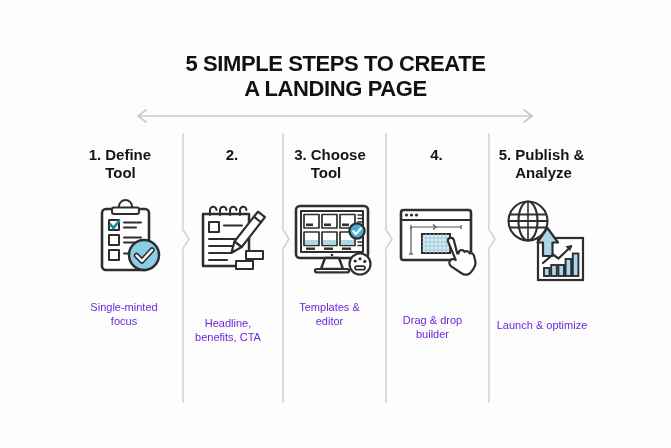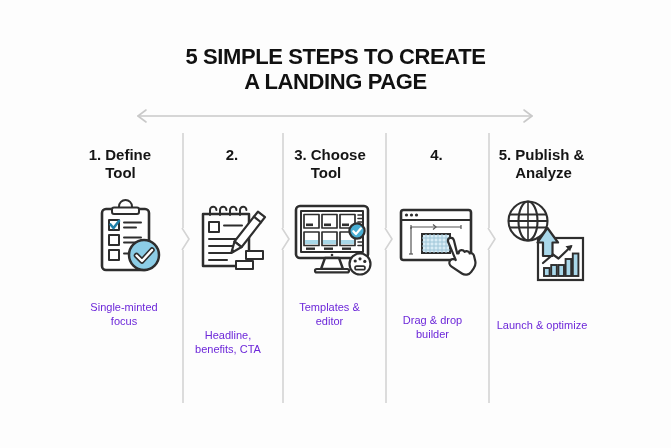--- a/index.html
+++ b/index.html
@@ -1,21 +1,21 @@
 <!DOCTYPE html>
 <html><head>
 <meta charset="utf-8">
 <style>
   html,body{margin:0;padding:0;background:#ffffff;}
   #canvas{
     position:relative;width:671px;height:448px;background:#fdfdfd;overflow:hidden;
     font-family:"Liberation Sans", sans-serif;color:#111;
   }
   
-  .title-block{position:absolute;top:44px;left:0;right:0;text-align:center;}
+  .title-block{position:absolute;top:51px;left:0;right:0;text-align:center;}
   .title-line{
     font-size:22px;font-weight:800;letter-spacing:-0.4px;line-height:1.15;
     color:#111;transform:scaleY(1.04);
   }
   
   .flow-arrow{position:absolute;left:128px;top:106px;}
   
   .divider{position:absolute;top:133px;width:9px;height:270px;}
   .divider .seg{position:absolute;left:4px;width:1.5px;background:#dcdcdc;}
   .divider .seg.top{top:0;height:95px;}
@@ -38,21 +38,21 @@
   .icon-wrap{
     position:absolute;top:56px;left:0;right:0;height:96px;
     display:flex;justify-content:center;align-items:center;
   }
   .caption{
     position:absolute;left:0;right:8px;display:flex;justify-content:center;
     font-size:11px;line-height:1.3;color:#6d28d9;text-align:center;
   }
   .caption span{display:inline-block;}
   .col-1 .caption{top:164px;} .col-1 .caption span{max-width:92px;}
-  .col-2 .caption{top:180px;} .col-2 .caption span{max-width:92px;margin-top:12px;}
+  .col-2 .caption{top:180px;} .col-2 .caption span{max-width:92px;}
   .col-3 .caption{top:164px;} .col-3 .caption span{max-width:70px;}
   .col-4 .caption{top:177px;} .col-4 .caption span{max-width:92px;}
   .col-5 .caption{top:182px;} .col-5 .caption span{max-width:132px;}
   svg{display:block;}
 </style>
 </head>
 <body>
 
 <div id="canvas">
 

